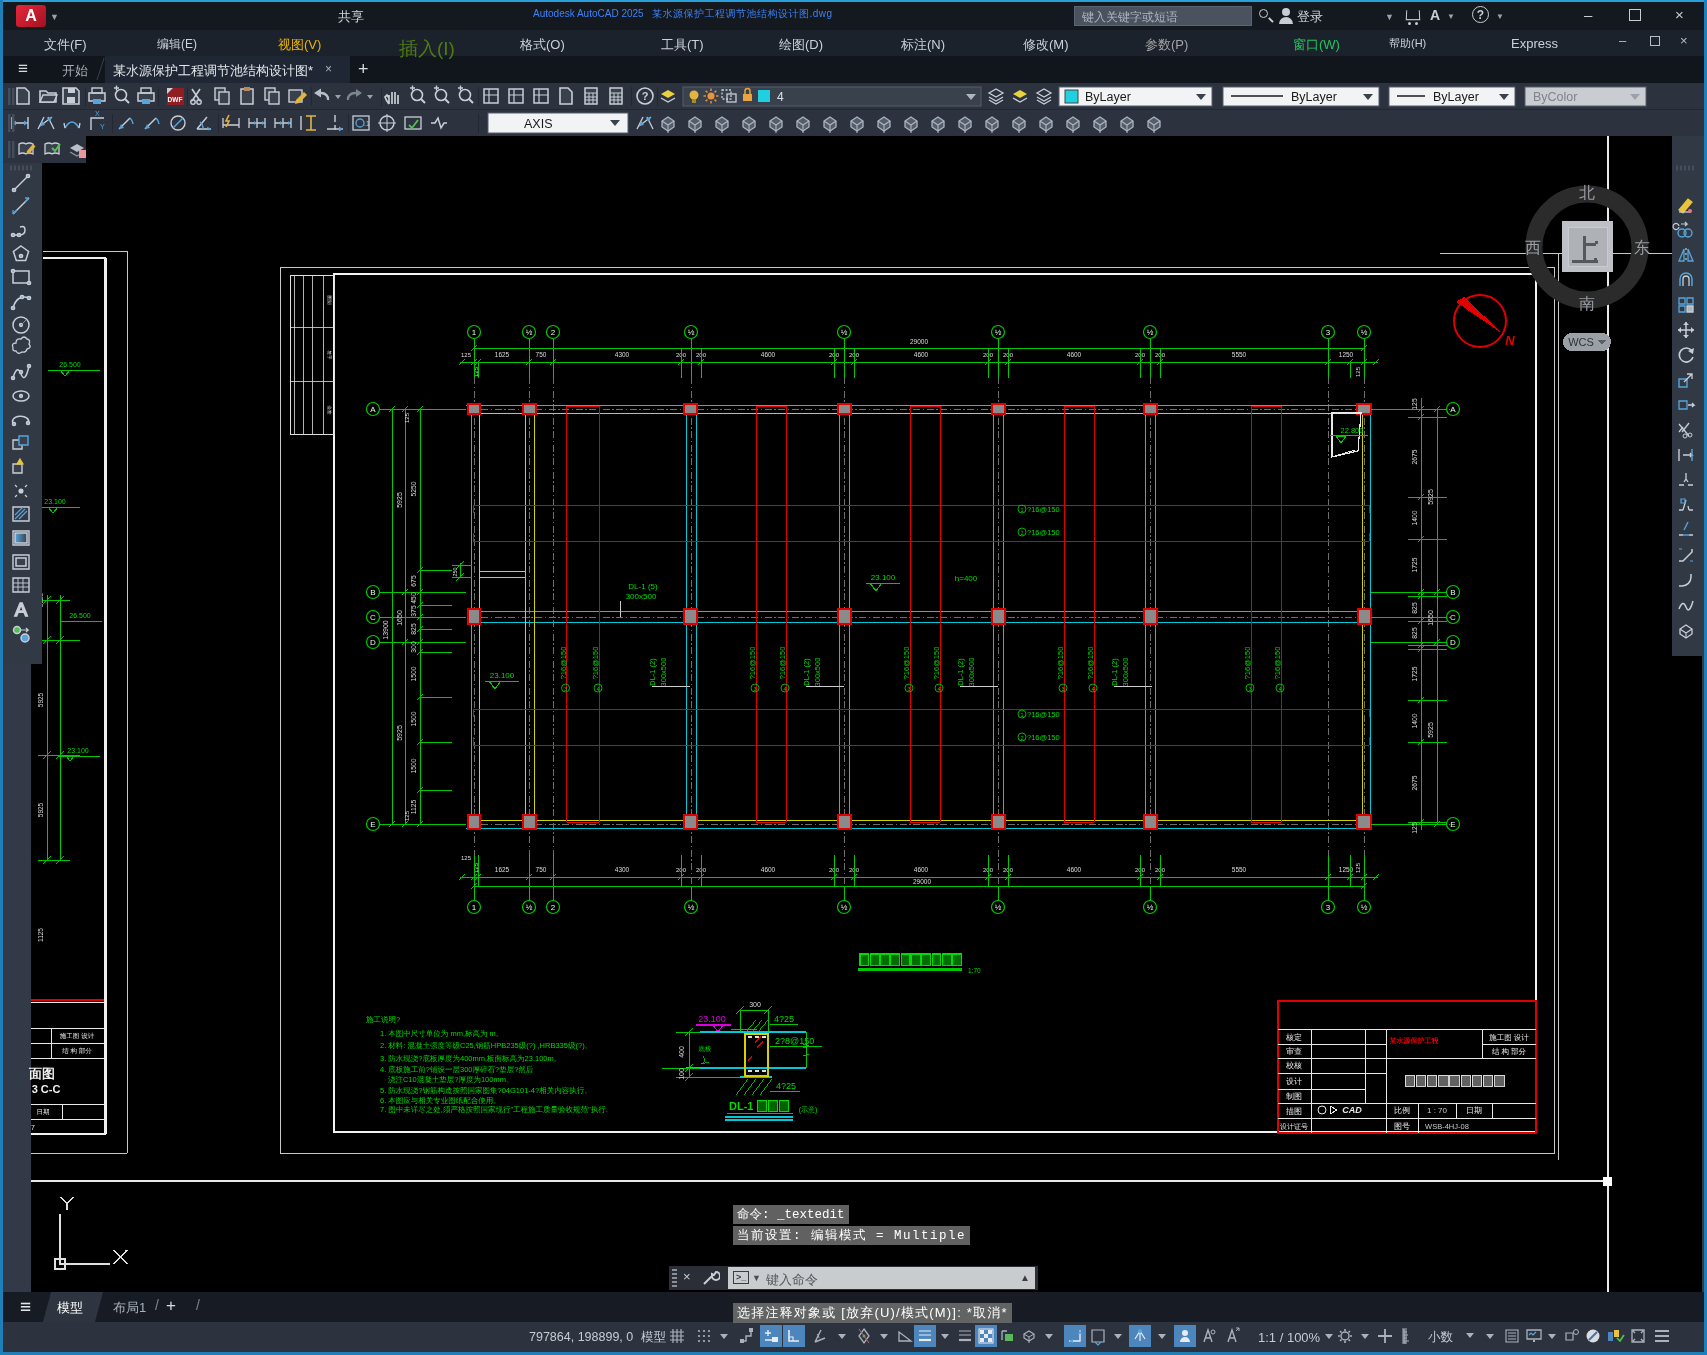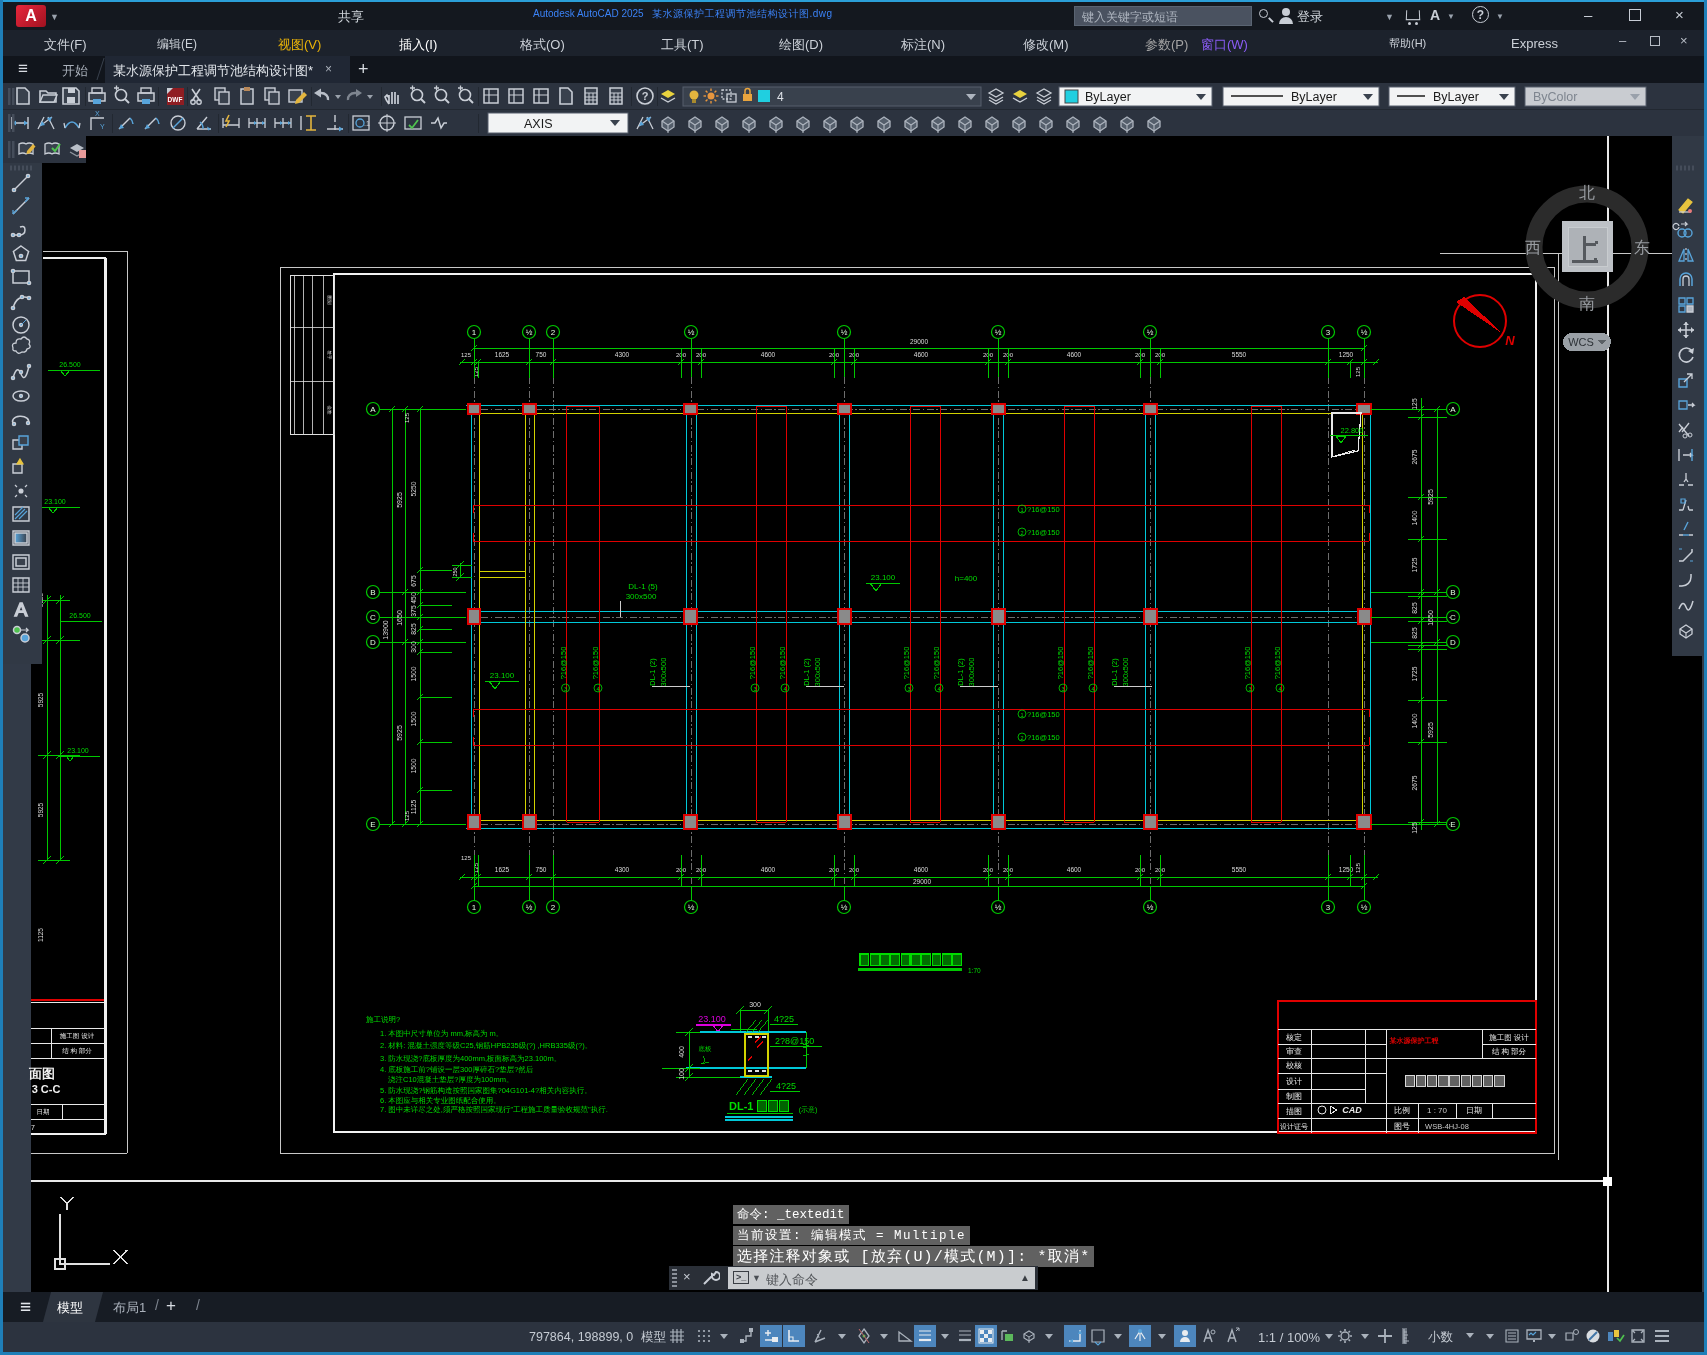--- a/index.html
+++ b/index.html
@@ -43,28 +43,28 @@
 <div class="txt" style="left:1447px;top:12px;color:#9aa2ad;font-size:8px">▼</div>
 <div class="abs" style="left:1472px;top:6px;width:17px;height:17px;border-radius:50%;border:1.5px solid #c8cdd5;color:#c8cdd5;font-size:12px;text-align:center;line-height:17px;font-weight:bold">?</div>
 <div class="txt" style="left:1496px;top:12px;color:#9aa2ad;font-size:8px">▼</div>
 <div class="txt" style="left:1584px;top:6px;color:#c8cdd5;font-size:15px">–</div>
 <div class="abs" style="left:1629px;top:9px;width:12px;height:12px;border:1.5px solid #c8cdd5"></div>
 <div class="txt" style="left:1675px;top:6px;color:#c8cdd5;font-size:15px">×</div>
 
 <div class="txt" style="left:44px;top:36px;color:#ccd1d8;font-size:13px">文件(F)</div>
 <div class="txt" style="left:157px;top:36px;color:#ccd1d8;font-size:12px">编辑(E)</div>
 <div class="txt" style="left:278px;top:36px;color:#eab308;font-size:13px">视图(V)</div>
-<div class="txt" style="left:399px;top:36px;color:#ffffff;font-size:13px">插入(I)</div>
+<div class="txt" style="left:399px;top:36px;color:#4d7c0f;font-size:19px">插入(I)</div>
 <div class="txt" style="left:520px;top:36px;color:#ccd1d8;font-size:13px">格式(O)</div>
 <div class="txt" style="left:661px;top:36px;color:#ccd1d8;font-size:13px">工具(T)</div>
 <div class="txt" style="left:779px;top:36px;color:#ccd1d8;font-size:13px">绘图(D)</div>
 <div class="txt" style="left:901px;top:36px;color:#ccd1d8;font-size:13px">标注(N)</div>
 <div class="txt" style="left:1023px;top:36px;color:#ccd1d8;font-size:13px">修改(M)</div>
 <div class="txt" style="left:1145px;top:36px;color:#a3a3a3;font-size:13px">参数(P)</div>
-<div class="txt" style="left:1201px;top:36px;color:#8b5cf6;font-size:13px">窗口(W)</div>
+<div class="txt" style="left:1293px;top:36px;color:#22c55e;font-size:13px">窗口(W)</div>
 <div class="txt" style="left:1389px;top:36px;color:#ccd1d8;font-size:11px">帮助(H)</div>
 <div class="txt" style="left:1511px;top:36px;color:#ccd1d8;font-size:13px">Express</div>
 <div class="txt" style="left:1619px;top:33px;color:#b8bec7;font-size:13px">–</div>
 <div class="abs" style="left:1650px;top:36px;width:10px;height:10px;border:1.3px solid #b8bec7"></div>
 <div class="txt" style="left:1680px;top:33px;color:#b8bec7;font-size:13px">×</div>
 <div class="txt" style="left:18px;top:59px;color:#d8dce2;font-size:17px;font-weight:bold">≡</div>
 <div class="txt" style="left:62px;top:62px;color:#aab1bb;font-size:13px">开始</div>
 <div class="abs" style="left:100px;top:58px;width:3px;height:22px;background:transparent;border-left:1px solid #3a424e;transform:skewX(-18deg)"></div>
 <div class="abs" style="left:105px;top:56px;width:245px;height:27px;background:#202734"></div>
 <div class="txt" style="left:113px;top:62px;color:#e2e6eb;font-size:13px">某水源保护工程调节池结构设计图*</div>
@@ -1221,21 +1221,21 @@
 <path d="M1632,1330 h12 v12 h-12 z M1635,1333 l-2,-2 M1641,1339 l2,2 M1641,1333 l2,-2 M1635,1339 l-2,2" stroke="#aab2bc" stroke-width="1.3" fill="none"></path>
 <path d="M1655,1331 h14 M1655,1336 h14 M1655,1341 h14" stroke="#aab2bc" stroke-width="1.8" fill="none"></path>
 <text x="1258" y="1342" fill="#c5cbd3" font-size="13" font-family="Liberation Sans">1:1 / 100%</text>
 <text x="1428" y="1341" fill="#c5cbd3" font-size="12.5" font-family="Liberation Sans">小数</text>
 <path d="M1466,1333 l4,5 4,-5 z" fill="#aab2bc"></path>
 </g>
 </svg>
 
 <div class="txt" style="left:733px;top:1205px;background:rgba(105,105,105,0.92);color:#fff;font-size:12.5px;font-family:'Liberation Mono',monospace;padding:1px 4px">命令: _textedit</div>
 <div class="txt" style="left:733px;top:1226px;background:rgba(105,105,105,0.92);color:#fff;font-size:12.5px;font-family:'Liberation Mono',monospace;letter-spacing:1.5px;padding:1px 4px">当前设置: 编辑模式 = Multiple</div>
-<div class="txt" style="left:733px;top:1246px;background:rgba(105,105,105,0.92);color:#fff;font-size:15px;font-family:Liberation Mono, monospace;letter-spacing:1.2px;padding:1px 4px">选择注释对象或 [放弃(U)/模式(M)]: *取消*</div>
+<div class="txt" style="left:733px;top:1303px;background:rgba(105,105,105,0.92);color:#fff;font-size:13px;font-family:Liberation Sans, sans-serif;letter-spacing:1.2px;padding:1px 4px">选择注释对象或 [放弃(U)/模式(M)]: *取消*</div>
 
 <div class="abs" style="left:669px;top:1266px;width:369px;height:24px;background:#2a2f37"></div>
 <div class="abs" style="left:672px;top:1269px;width:5px;height:18px;background:repeating-linear-gradient(#8a9099 0 2px,transparent 2px 4px)"></div>
 <div class="txt" style="left:683px;top:1269px;color:#c8cdd5;font-size:13px">×</div>
 <svg class="abs" style="left:700px;top:1268px" width="20" height="20">
     <path d="M4,16 L12,8 M12,8 a4,4 0 1 0 4,-4 l-2,3 -2,-1 z" stroke="#c8cdd5" stroke-width="2" fill="none"></path>
   </svg>
 <div class="abs" style="left:728px;top:1267px;width:307px;height:22px;background:#c9cccf"></div>
 <div class="abs" style="left:733px;top:1271px;width:16px;height:13px;border:1.5px solid #3a3e44"></div>
 <div class="txt" style="left:736px;top:1272px;color:#3a3e44;font-size:9px;font-weight:bold">&gt;_</div>

